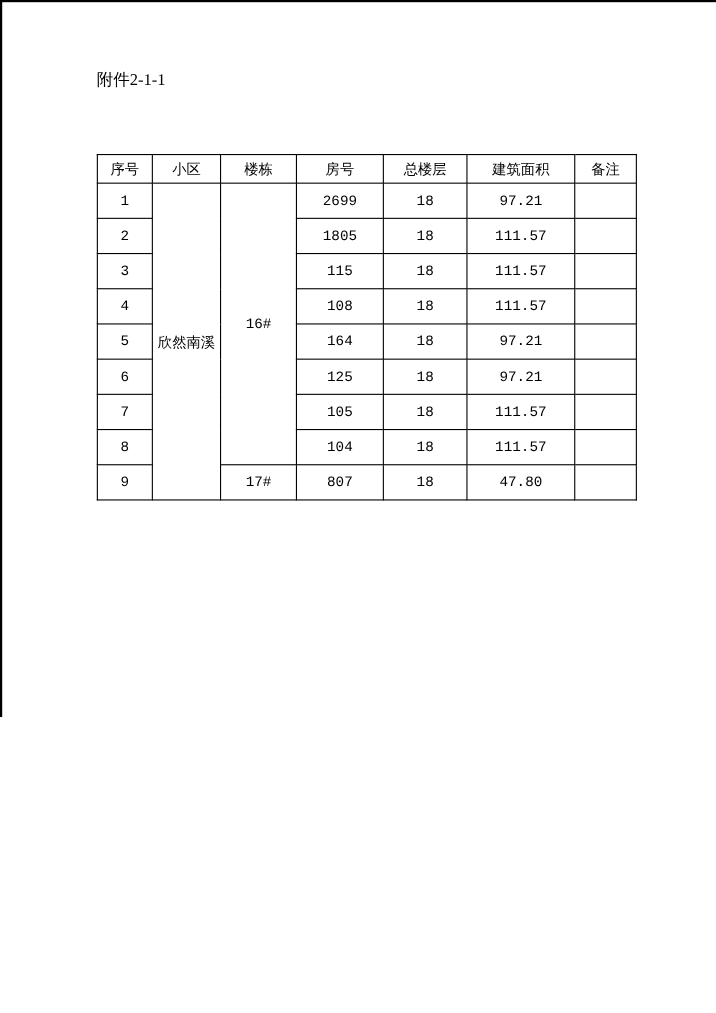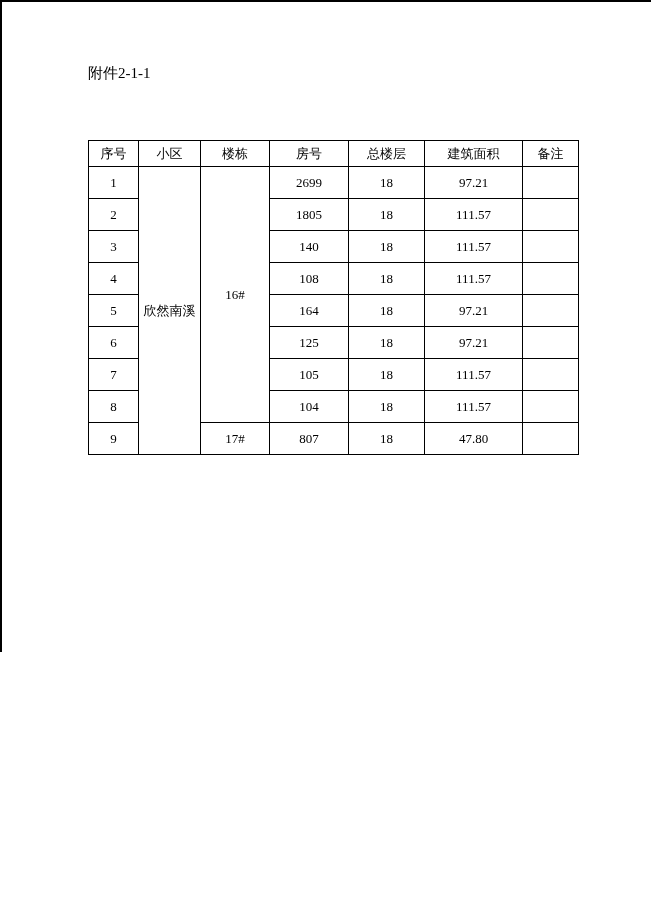--- a/index.html
+++ b/index.html
@@ -54,20 +54,21 @@
   }
   table.housing th,
   table.housing td {
     border: 1px solid #000000;
     text-align: center;
     vertical-align: middle;
     font-size: 13px;
     font-weight: normal;
     padding: 0;
     overflow: hidden;
+    font-family: Liberation Mono, monospace;
   }
   table.housing thead tr { height: 26px; }
   table.housing tbody tr { height: 32px; }
   .col-no    { width: 50px; }
   .col-comm  { width: 62px; }
   .col-bldg  { width: 69px; }
   .col-room  { width: 79px; }
   .col-floor { width: 76px; }
   .col-area  { width: 98px; }
   .col-note  { width: 56px; }
@@ -116,21 +117,21 @@
         </tr>
         <tr>
           <td>2</td>
           <td>1805</td>
           <td>18</td>
           <td>111.57</td>
           <td></td>
         </tr>
         <tr>
           <td>3</td>
-          <td>140</td>
+          <td>115</td>
           <td>18</td>
           <td>111.57</td>
           <td></td>
         </tr>
         <tr>
           <td>4</td>
           <td>108</td>
           <td>18</td>
           <td>111.57</td>
           <td></td>

